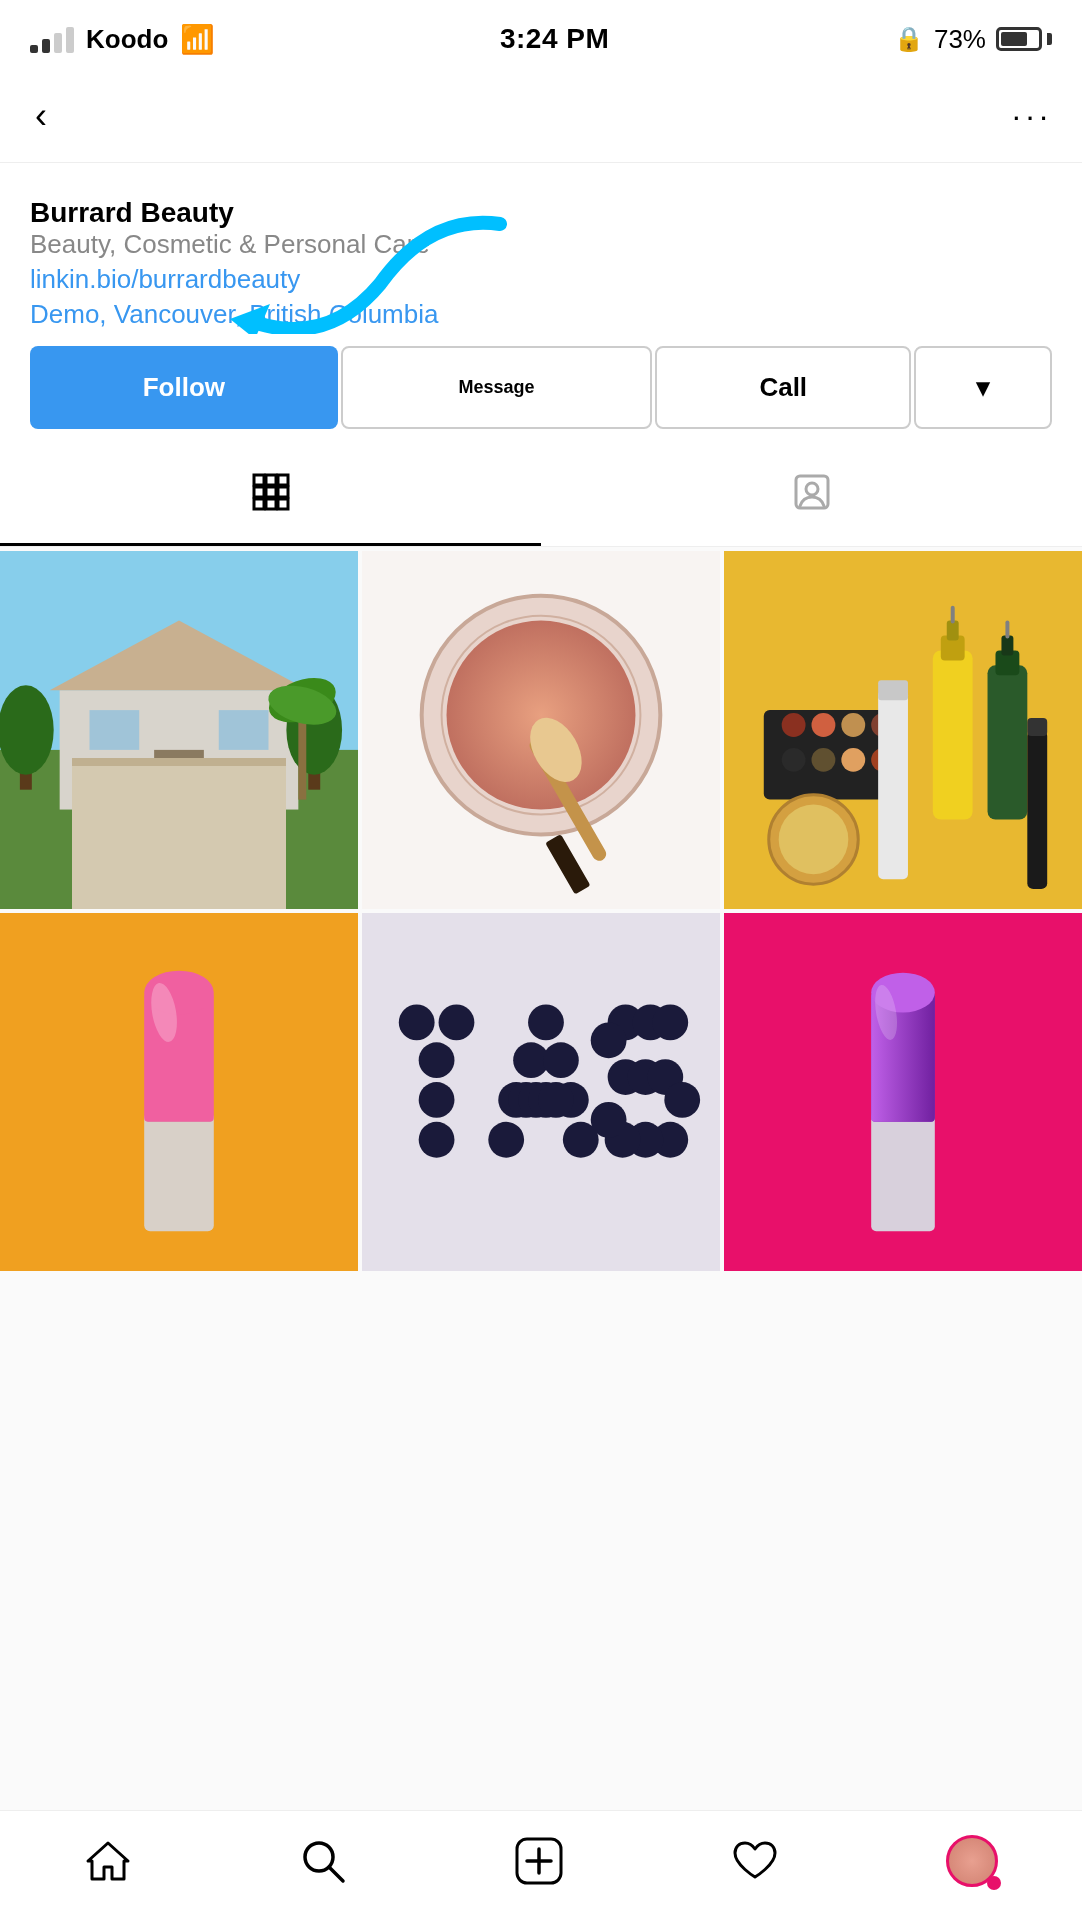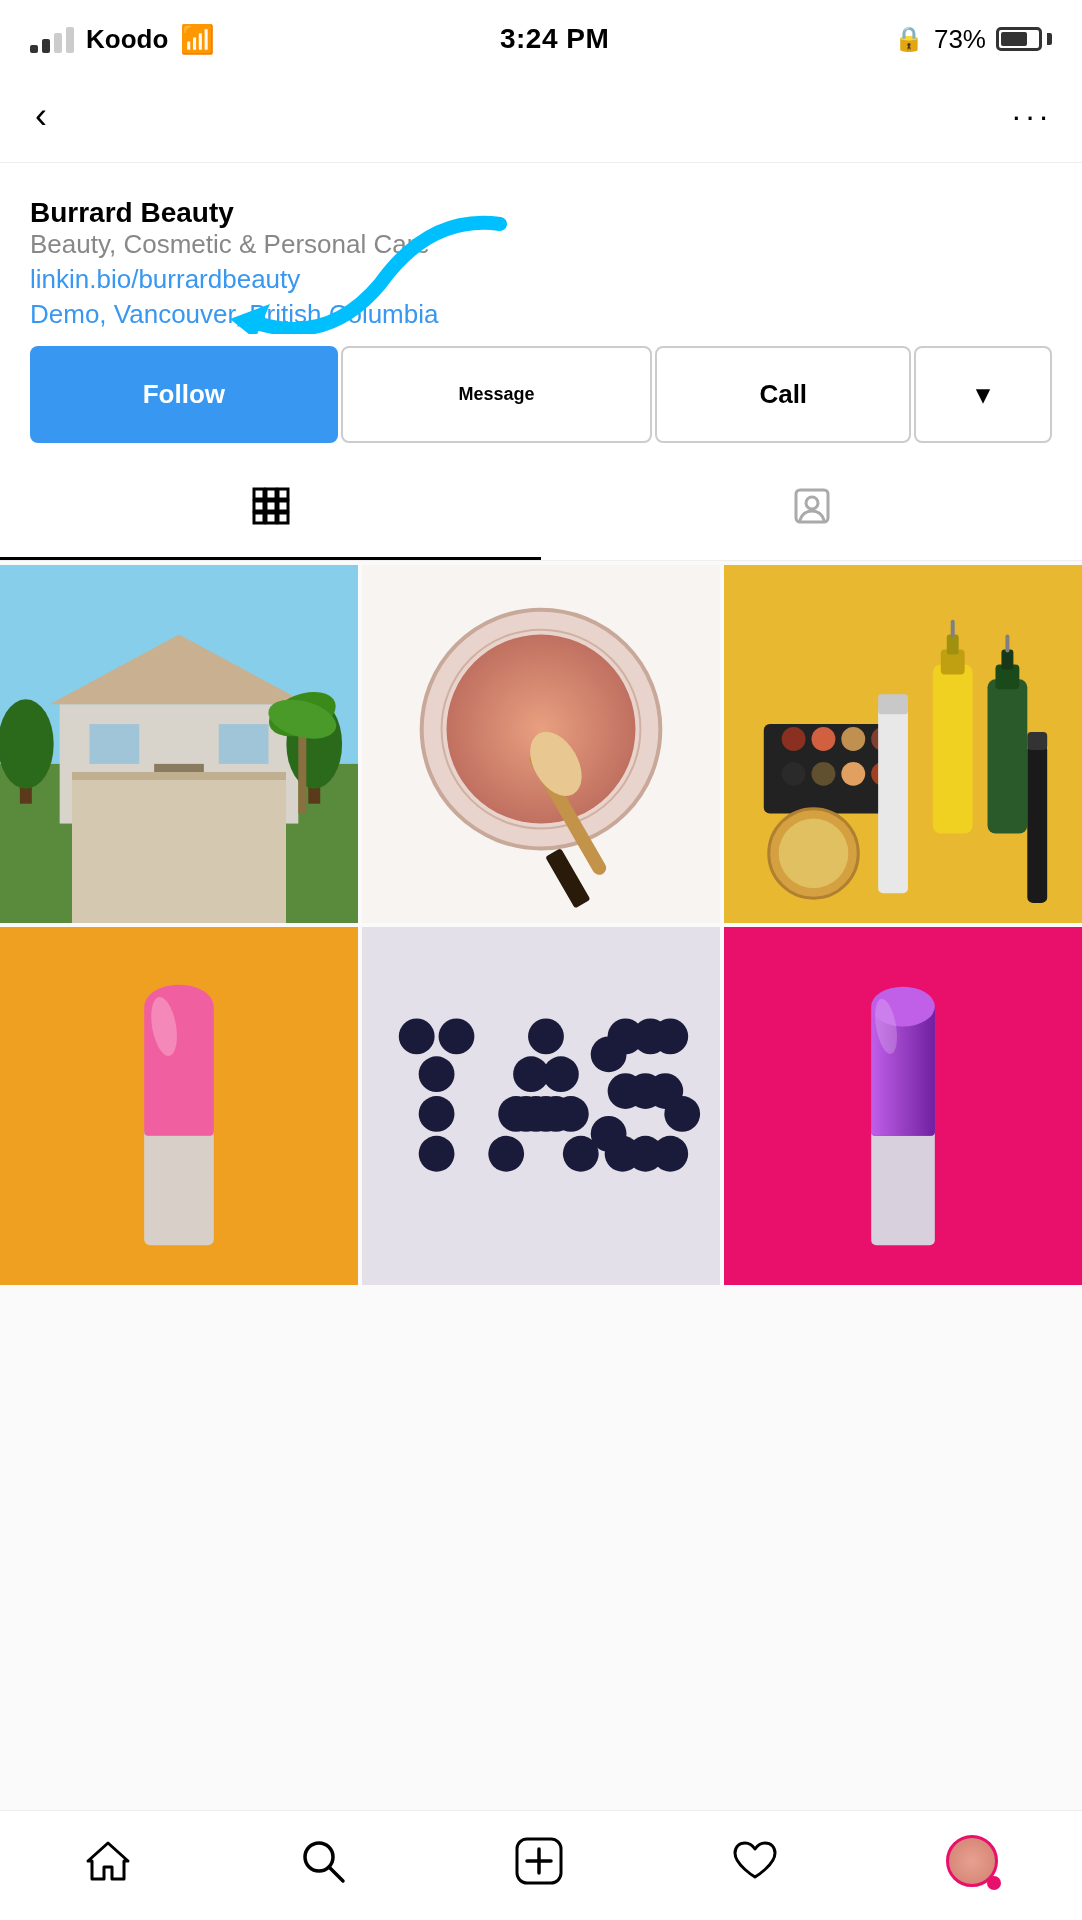--- a/index.html
+++ b/index.html
@@ -259,21 +259,21 @@
       cursor: pointer;
       text-align: center;
     }
     .btn-call {
       background: #fff;
       color: #000;
       border: 2px solid #ccc;
       border-radius: 8px;
       font-size: 26px;
       font-weight: 600;
-      padding: 31px 0;
+      padding: 24px 0;
       flex: 1.8;
       cursor: pointer;
       text-align: center;
     }
     .btn-dropdown {
       background: #fff;
       color: #000;
       border: 2px solid #ccc;
       border-radius: 8px;
       font-size: 26px;

